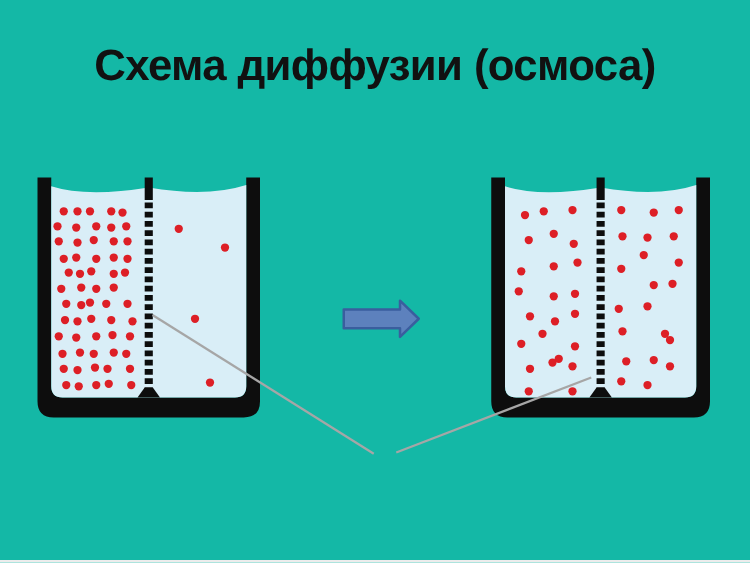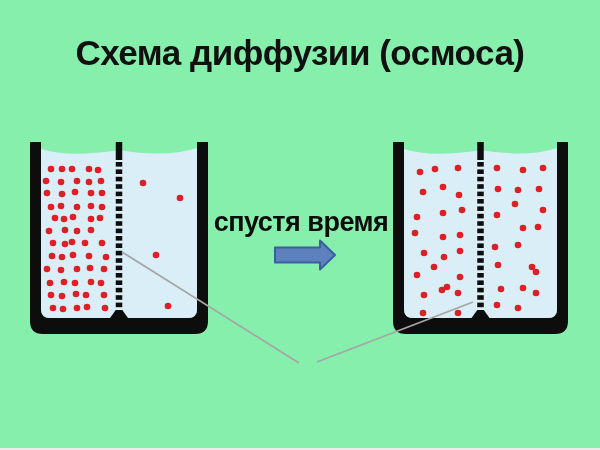--- a/index.html
+++ b/index.html
@@ -1,17 +1,17 @@
 <!DOCTYPE html>
 <html><head>
 <meta charset="utf-8">
 <style>
   html,body{margin:0;padding:0;background:#fff;}
   .slide{
-    position:relative;width:600px;height:450px;background:#86efac;
+    position:relative;width:600px;height:450px;background:#14b8a6;
     overflow:hidden;font-family:"Liberation Sans",sans-serif;
     border-bottom:2px solid #ececec;box-sizing:border-box;
   }
   .title{
     position:absolute;left:0;top:33px;width:600px;text-align:center;
     font-size:35px;font-weight:bold;letter-spacing:-0.5px;color:#111;
     font-family:"Liberation Sans",sans-serif;
   }
   .arrow-label{
     position:absolute;left:181px;top:207px;width:240px;text-align:center;
@@ -192,14 +192,13 @@
         <circle cx="523" cy="288" r="3.3" fill="#dd1f26"></circle>
         <circle cx="536" cy="293" r="3.3" fill="#dd1f26"></circle>
         <circle cx="497" cy="305" r="3.3" fill="#dd1f26"></circle>
         <circle cx="518" cy="308" r="3.3" fill="#dd1f26"></circle>
       </g>
       <line x1="122" y1="252" x2="299" y2="363" stroke="#a6a6a6" stroke-width="1.8"></line>
       <line x1="473" y1="302" x2="317" y2="362" stroke="#a6a6a6" stroke-width="1.8"></line>
       <polygon points="275,247.5 320,247.5 320,240.5 335,255 320,269.5 320,262.5 275,262.5" fill="#5d81bd" stroke="#3a5e9e" stroke-width="2" stroke-linejoin="round"></polygon>
     </svg>
 
-  <div class="arrow-label">спустя время</div>
 </div>
 
 </body></html>

